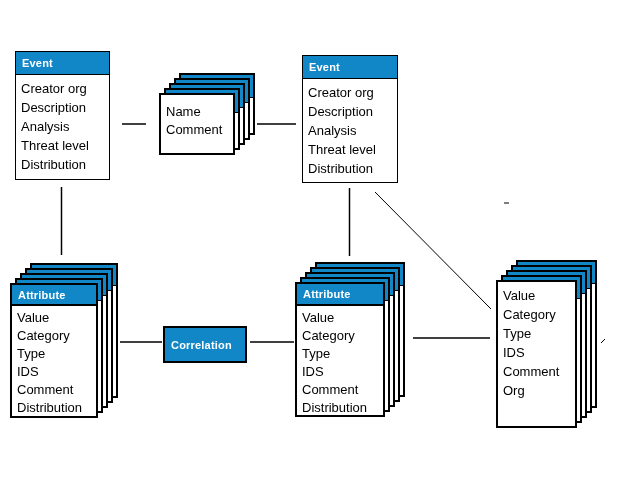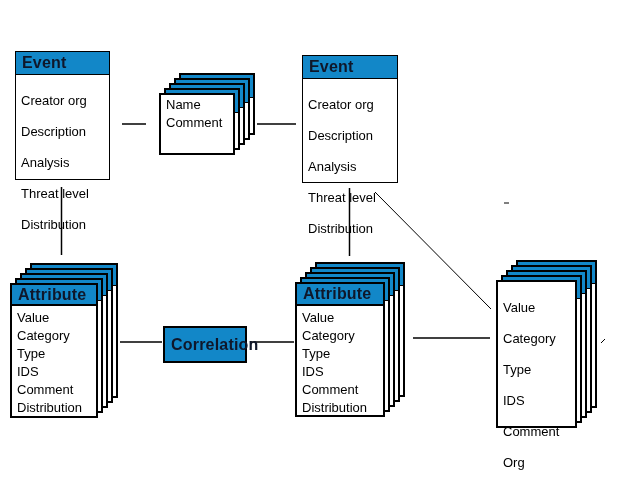--- a/index.html
+++ b/index.html
@@ -20,29 +20,29 @@
   }
   .page .ph { background:#1287c8; border-bottom:1px solid #000; }
 
   
   .card {
     position:absolute; background:#ffffff; border:2px solid #000;
     box-sizing:border-box;
   }
   .card.thin { border-width:1px; }
   .header {
-    background:#1287c8; color:#0f172a; font-weight:bold; font-size:16px;
+    background:#1287c8; color:#ffffff; font-weight:bold; font-size:11px;
     display:flex; align-items:center; padding-left:6px;
     border-bottom:2px solid #000; box-sizing:border-box;
     letter-spacing:0.2px; white-space:nowrap;
   }
   .card.thin .header { border-bottom-width:1px; }
   .body { color:#000000; font-size:13px; padding-left:5px; }
   .row { white-space:nowrap; overflow:hidden; }
-  .row19 { height:19px; line-height:19px;margin-top:12px; }
+  .row19 { height:19px; line-height:19px; }
   .row18 { height:18px; line-height:18px; }
 </style>
 </head>
 <body>
 
 <div class="canvas">
 
   <svg class="connectors" viewBox="0 0 640 480" xmlns="http://www.w3.org/2000/svg">
     <line x1="122" y1="124" x2="146" y2="124" stroke="#000" stroke-width="1.5"></line>
     <line x1="257" y1="124" x2="296" y2="124" stroke="#000" stroke-width="1.5"></line>
@@ -74,21 +74,21 @@
     <div class="page" style="left:15px;top:5px;width:76px;height:62px">
         <div class="ph" style="height:22px"></div>
       </div>
     <div class="page" style="left:10px;top:10px;width:76px;height:62px">
         <div class="ph" style="height:22px"></div>
       </div>
     <div class="page" style="left:5px;top:15px;width:76px;height:62px">
         <div class="ph" style="height:22px"></div>
       </div>
     <div class="card" style="left:0;top:20px;width:76px;height:62px">
-      <div class="body" style="padding-top:1px">
+      <div class="body" style="padding-top:8px">
         <div class="row row18">Name</div>
         <div class="row row18">Comment</div>
       </div>
     </div>
   </div>
 
   <div class="entity card thin" style="left:302px;top:55px;width:96px;height:128px">
     <div class="header" style="height:23px">Event</div>
     <div class="body" style="padding-top:4px">
       <div class="row row19">Creator org</div>

